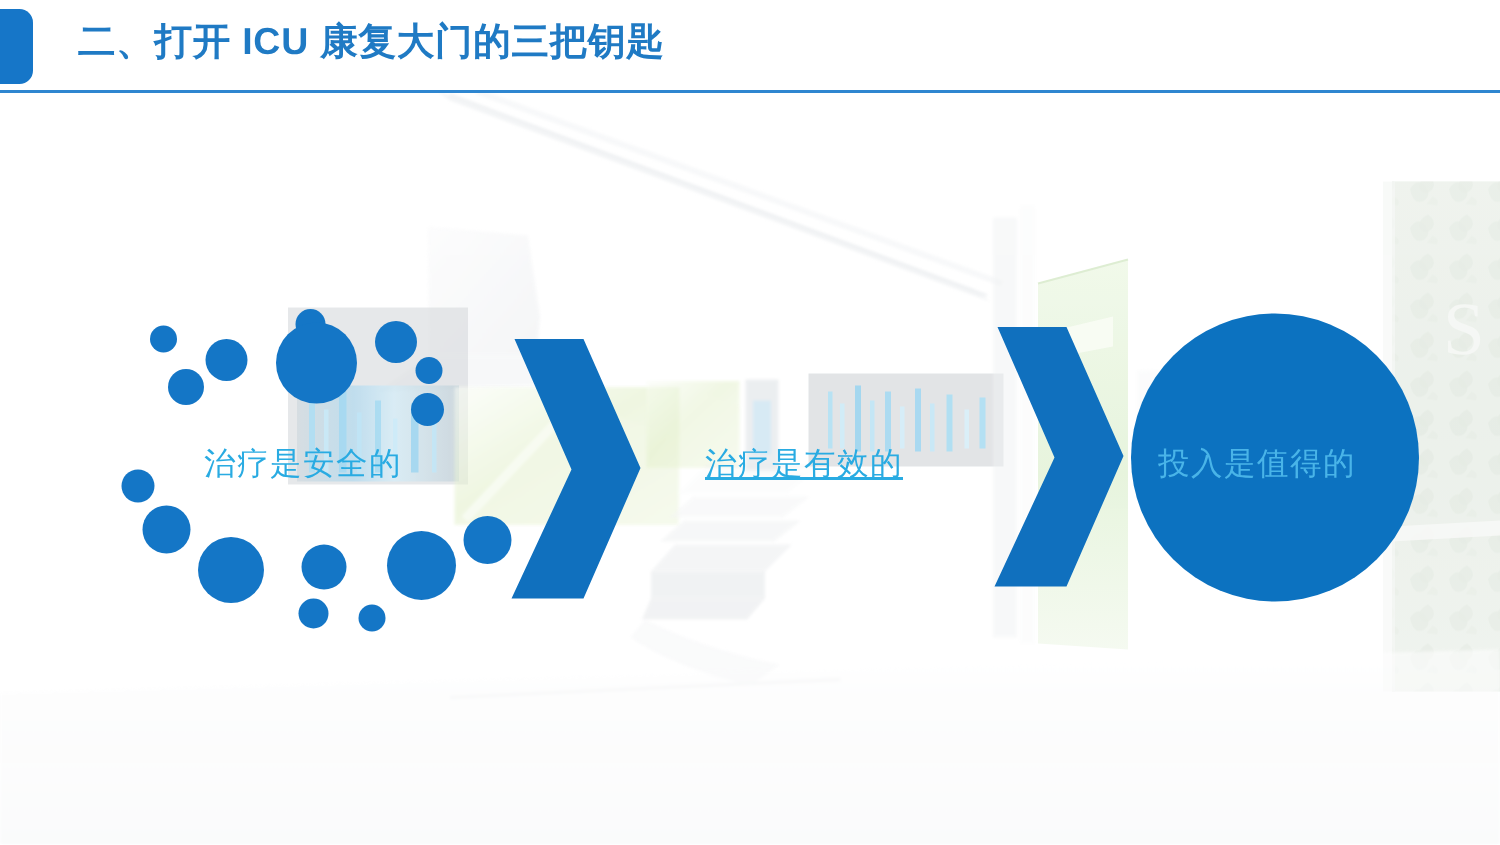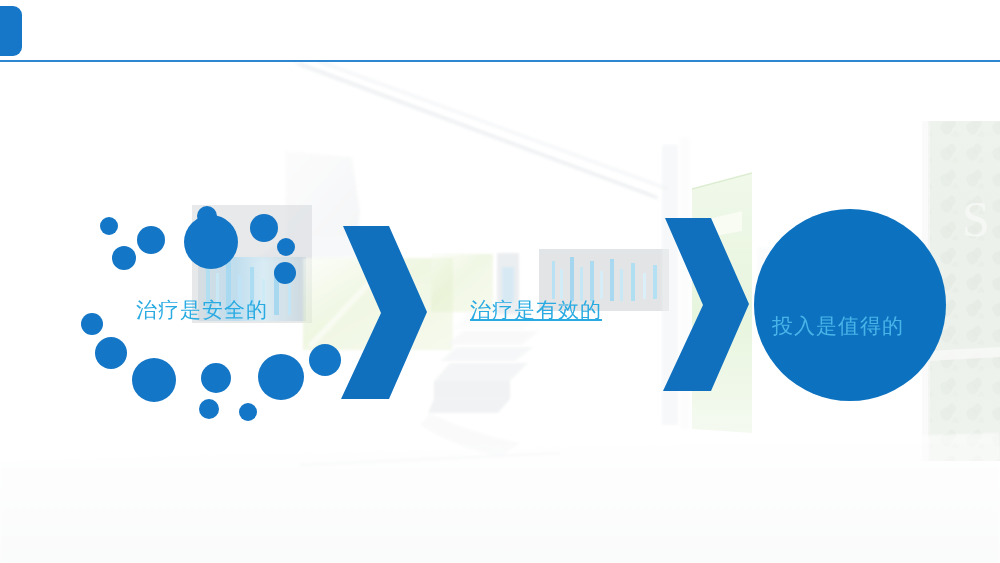--- a/index.html
+++ b/index.html
@@ -250,20 +250,21 @@
       <g opacity="0.55" filter="url(#softBlur)">
         <path d="M0,400 L1000,372 L1000,502 L0,502 Z" fill="url(#gFloor)"></path>
         <path d="M300,404 L560,392" stroke="#F2F3F4" stroke-width="2" fill="none"></path>
         <path d="M430,352 Q470,372 520,382 L500,396 Q450,384 420,364 Z" fill="#F4F5F6" opacity="0.8"></path>
       </g>
     </svg>
   </div>
 
   <div class="header">
     <div class="header-accent"></div>
+    <div class="header-title">二、打开 ICU 康复大门的三把钥匙</div>
     <div class="header-rule"></div>
   </div>
 
   <div class="stage">
 
     <div id="dot-ring">
         <div class="dot" style="left: 137px; top: 164px; width: 28px; height: 28px; background: rgb(20, 118, 198);"></div>
         <div class="dot" style="left: 197px; top: 144px; width: 20px; height: 20px; background: rgb(20, 118, 198);"></div>
         <div class="dot" style="left: 184px; top: 153px; width: 54px; height: 54px; background: rgb(20, 118, 198);"></div>
         <div class="dot" style="left: 250px; top: 152px; width: 28px; height: 28px; background: rgb(20, 118, 198);"></div>
@@ -292,16 +293,16 @@
     <div class="step-label" style="left:470px; top:234px;text-decoration:underline;">治疗是有效的</div>
 
     <div class="chevron" style="left:659px; top:156px;">
       <svg width="92" height="175" viewBox="0 0 92 175" xmlns="http://www.w3.org/2000/svg">
         <path d="M6,0 L52,0 L90,86 L52,173 L4,173 L44,87 Z" fill="#1070BE"></path>
       </svg>
     </div>
 
     <div class="big-circle" style="left:754px; top:147px; width:192px; height:192px;"></div>
 
-    <div class="step-label on-circle" style="left:772px; top:250px;">投入是值得的</div>
+    <div class="step-label on-circle" style="left:772px; top:234px;">投入是值得的</div>
 
   </div>
 </div>
 
 </body></html>

